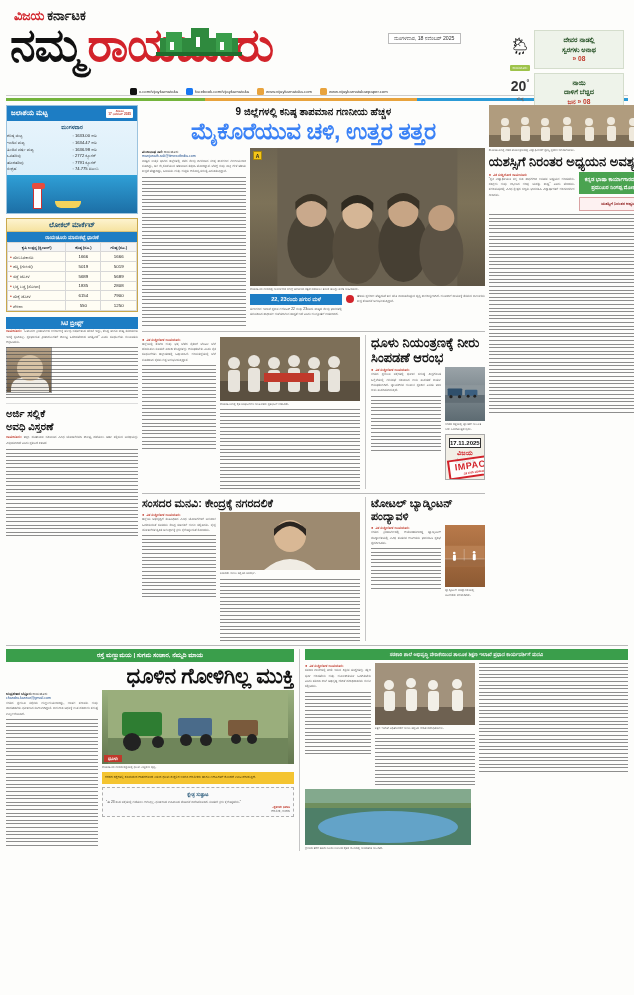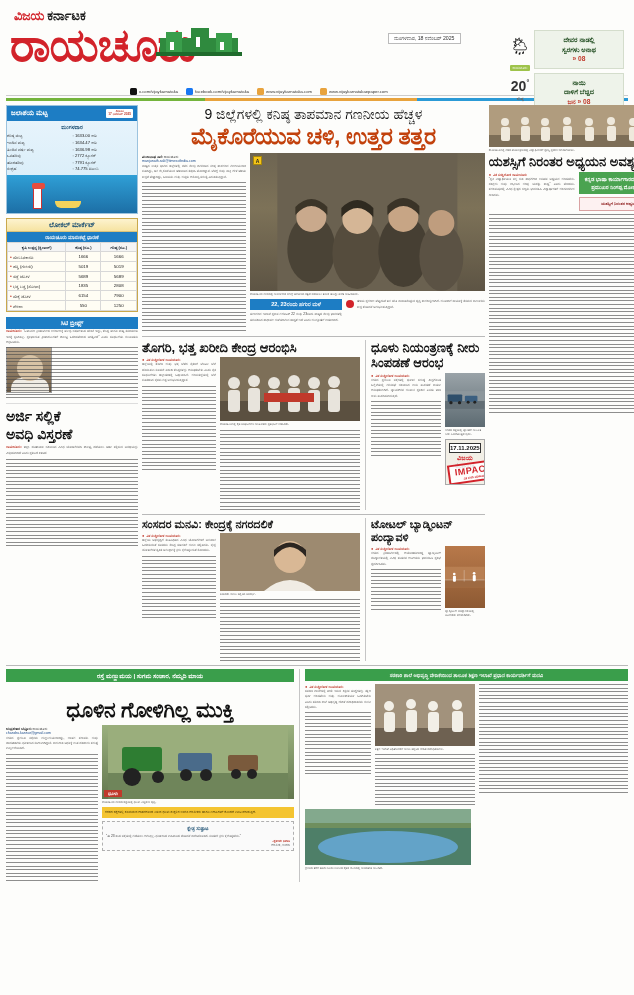--- a/index.html
+++ b/index.html
@@ -70,30 +70,30 @@
   .mk-tbl { width:100%; border-collapse:collapse; font-size:4.4px; }
   .mk-tbl th { background:#f4f4f4; color:#1b2631; font-size:4px; font-weight:bold; border:1px solid #d8d8d8; padding:1.5px 2px; }
   .mk-tbl td { border:1px solid #d8d8d8; padding:1.4px 2px; color:#222; }
   .mk-tbl td.name { text-align:left; }
   .mk-tbl td.num { text-align:center; }
   .dot { color:#c0392b; font-size:5px; }
 
   .citybrief { margin-top:5px; }
   .cb-hdr { background:#1d7dc4; color:#fff; font-size:6.4px; font-weight:bold; text-align:center; padding:2px 0; }
   .cb-head { font-size:11px; font-weight:bold; color:#111; line-height:1.25; margin:4px 0 2px; }
-  .cb-head2 { font-size:14px; font-weight:bold; color:#111; line-height:1.25; margin:4px 0 2px; }
+  .cb-head2 { font-size:10px; font-weight:bold; color:#111; line-height:1.25; margin:4px 0 2px; }
   .cb-place { font-size:3.6px; font-weight:bold; color:#c0392b; }
   .portrait { width:46px; height:46px; float:left; margin:2px 3px 1px 0;
     background:linear-gradient(#b9a489,#6e5c45); border:1px solid #999; position:relative; overflow:hidden;}
   .portrait:after{content:'';position:absolute;left:10px;top:7px;width:26px;height:26px;border-radius:50%;background:#d8c3a5;}
   .portrait:before{content:'';position:absolute;left:4px;bottom:0;width:38px;height:14px;border-radius:10px 10px 0 0;background:#f0ece4;}
 
   
-  .kicker { font-size:14px; font-weight:normal; color:#111; text-align:center; line-height:1.3; }
-  .headline-main { font-size:23px; font-weight:bold; color:#c2410c; text-align:center; line-height:1.12; letter-spacing:-0.4px; margin-top:1px;}
+  .kicker { font-size:10px; font-weight:bold; color:#111; text-align:center; line-height:1.3; }
+  .headline-main { font-size:23px; font-weight:bold; color:#3b82f6; text-align:center; line-height:1.12; letter-spacing:-0.4px; margin-top:1px;}
   .headline-2 { font-size:13px; font-weight:bold; color:#111; line-height:1.18; }
   .headline-3 { font-size:11px; font-weight:bold; color:#111; line-height:1.2; }
   .headline-big { font-size:21px; font-weight:bold; color:#111; line-height:1.12; letter-spacing:-0.3px;}
   .byline { font-size:3.6px; color:#222; margin:2px 0 1px; }
   .byline b { color:#111; }
   .byline .mail { color:#1a4b8c; }
   .bullet-src { font-size:3.6px; font-weight:bold; color:#c0392b; }
   .bullet-src:before { content:'\25CF'; color:#c0392b; font-size:4px; margin-right:2px; }
 
   
@@ -142,20 +142,21 @@
 
 <div class="page">
 
   <div class="masthead">
     <div class="brandline">
       <span class="brand-vijaya">ವಿಜಯ</span>
       <span class="brand-karnataka">ಕರ್ನಾಟಕ</span>
     </div>
 
     <div class="bigtitle">
+      <span class="t-namma">ನಮ್ಮ</span>
       <span class="t-raya">ರಾಯಚೂರು</span>
     </div>
 
     <svg class="logo-building" viewBox="0 0 86 28">
       <rect x="4" y="10" width="78" height="18" fill="#2f8a3e"></rect>
       <rect x="10" y="4" width="16" height="24" fill="#3a9e4b"></rect>
       <rect x="35" y="0" width="18" height="28" fill="#2f8a3e"></rect>
       <rect x="60" y="5" width="16" height="23" fill="#3a9e4b"></rect>
       <rect x="14" y="14" width="4" height="8" fill="#fff"></rect>
       <rect x="40" y="9" width="4" height="10" fill="#fff"></rect>
@@ -369,21 +370,20 @@
               </div>
             </div>
           </div>
         </div>
       </div>
 
       <div class="sec-divider"></div>
 
       <div style="display:flex; gap:5px;">
         <div style="width:218px;">
-          <div class="headline-2">ತೊಗರಿ, ಭತ್ತ ಖರೀದಿ ಕೇಂದ್ರ ಆರಂಭಿಸಿ</div>
           <div style="display:flex; gap:4px; margin-top:2px;">
             <div style="width:74px;">
               <div class="bullet-src"><span>ವಿಕ ಸುದ್ದಿಲೋಕ</span> <span>ರಾಯಚೂರು</span></div>
               <div class="tx">ಜಿಲ್ಲೆಯಲ್ಲಿ ತೊಗರಿ ಮತ್ತು ಭತ್ತ ಬೆಳೆದ ರೈತರಿಗೆ ಬೆಂಬಲ ಬೆಲೆ ದೊರಕಿಸಲು ಕೂಡಲೇ ಖರೀದಿ ಕೇಂದ್ರಗಳನ್ನು ಆರಂಭಿಸಬೇಕು ಎಂದು ರೈತ ಸಂಘಟನೆಗಳು ಜಿಲ್ಲಾಡಳಿತಕ್ಕೆ ಒತ್ತಾಯಿಸಿವೆ. ಮಾರುಕಟ್ಟೆಯಲ್ಲಿ ಬೆಲೆ ಕುಸಿತದಿಂದ ರೈತರು ನಷ್ಟ ಅನುಭವಿಸುತ್ತಿದ್ದಾರೆ.</div>
               <div class="tx blob" style="height:86px;margin-top:2px;"></div>
             </div>
             <div style="flex:1;">
               <div class="photo ph-group" style="height:64px;">
                 <svg viewBox="0 0 140 64" width="100%" height="100%">
                   <rect width="140" height="64" fill="#7d6f58"></rect>
@@ -555,21 +555,21 @@
         <div class="tx blob" style="height:200px;margin-top:3px;"></div>
       </div>
     </div>
   </div>
 
   <div class="sec-divider"></div>
   <div style="display:flex; gap:5px;">
 
     <div style="width:288px;">
       <div class="greenbar">ರಸ್ತೆ ಮಣ್ಣುಮಯ | ಸುಗಮ ಸಂಚಾರ, ನೆಮ್ಮದಿ ಮಾಯ</div>
-      <div class="headline-big" style="text-align:center;margin-top:16px;">ಧೂಳಿನ ಗೋಳಿಗಿಲ್ಲ ಮುಕ್ತಿ</div>
+      <div class="headline-big" style="text-align:right;margin-top:2px;">ಧೂಳಿನ ಗೋಳಿಗಿಲ್ಲ ಮುಕ್ತಿ</div>
       <div style="display:flex; gap:4px; margin-top:3px;">
         <div style="width:92px;">
           <div class="byline">
             <b>ಚಂದ್ರಶೇಖರ ಬೆನ್ನೂರು</b>
             <span>ರಾಯಚೂರು</span><br>
             <span class="mail">chandru.kannur@gmail.com</span>
           </div>
           <div class="tx">ನಗರದ ಪ್ರಮುಖ ರಸ್ತೆಗಳು ಮಣ್ಣುಮಯವಾಗಿದ್ದು, ವಾಹನ ಸವಾರರು ಮತ್ತು ಪಾದಚಾರಿಗಳು ಧೂಳಿನಿಂದ ಕಂಗಾಲಾಗಿದ್ದಾರೆ. ಕಾಮಗಾರಿ ಅರ್ಧಕ್ಕೆ ನಿಂತ ಪರಿಣಾಮ ಸಮಸ್ಯೆ ಉಲ್ಬಣಗೊಂಡಿದೆ.</div>
           <div class="tx blob" style="height:128px;margin-top:2px;"></div>
         </div>

